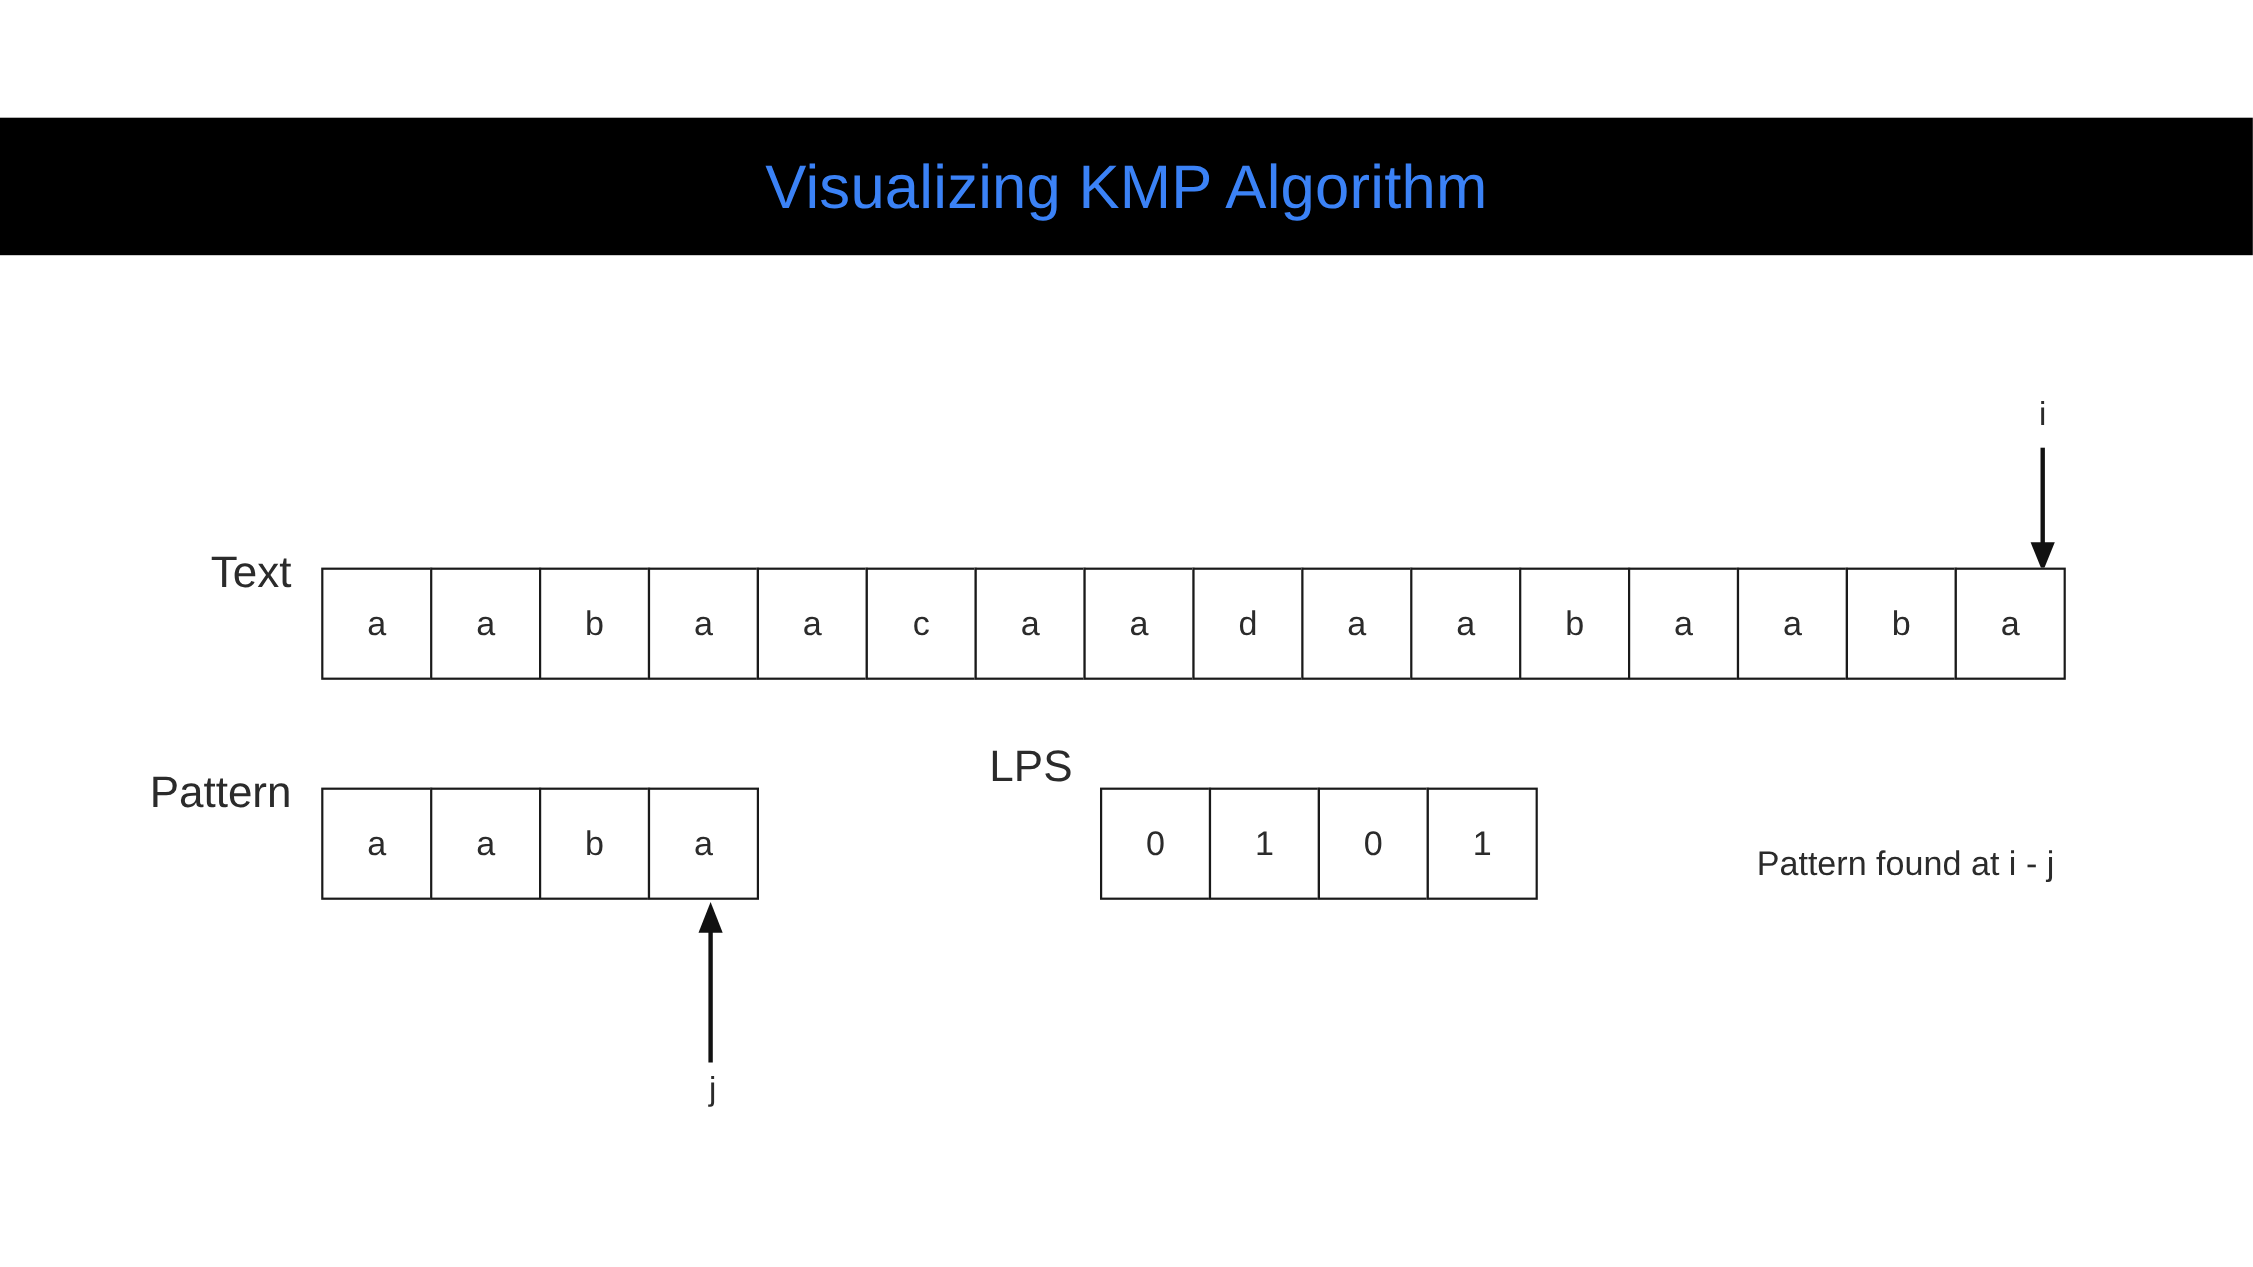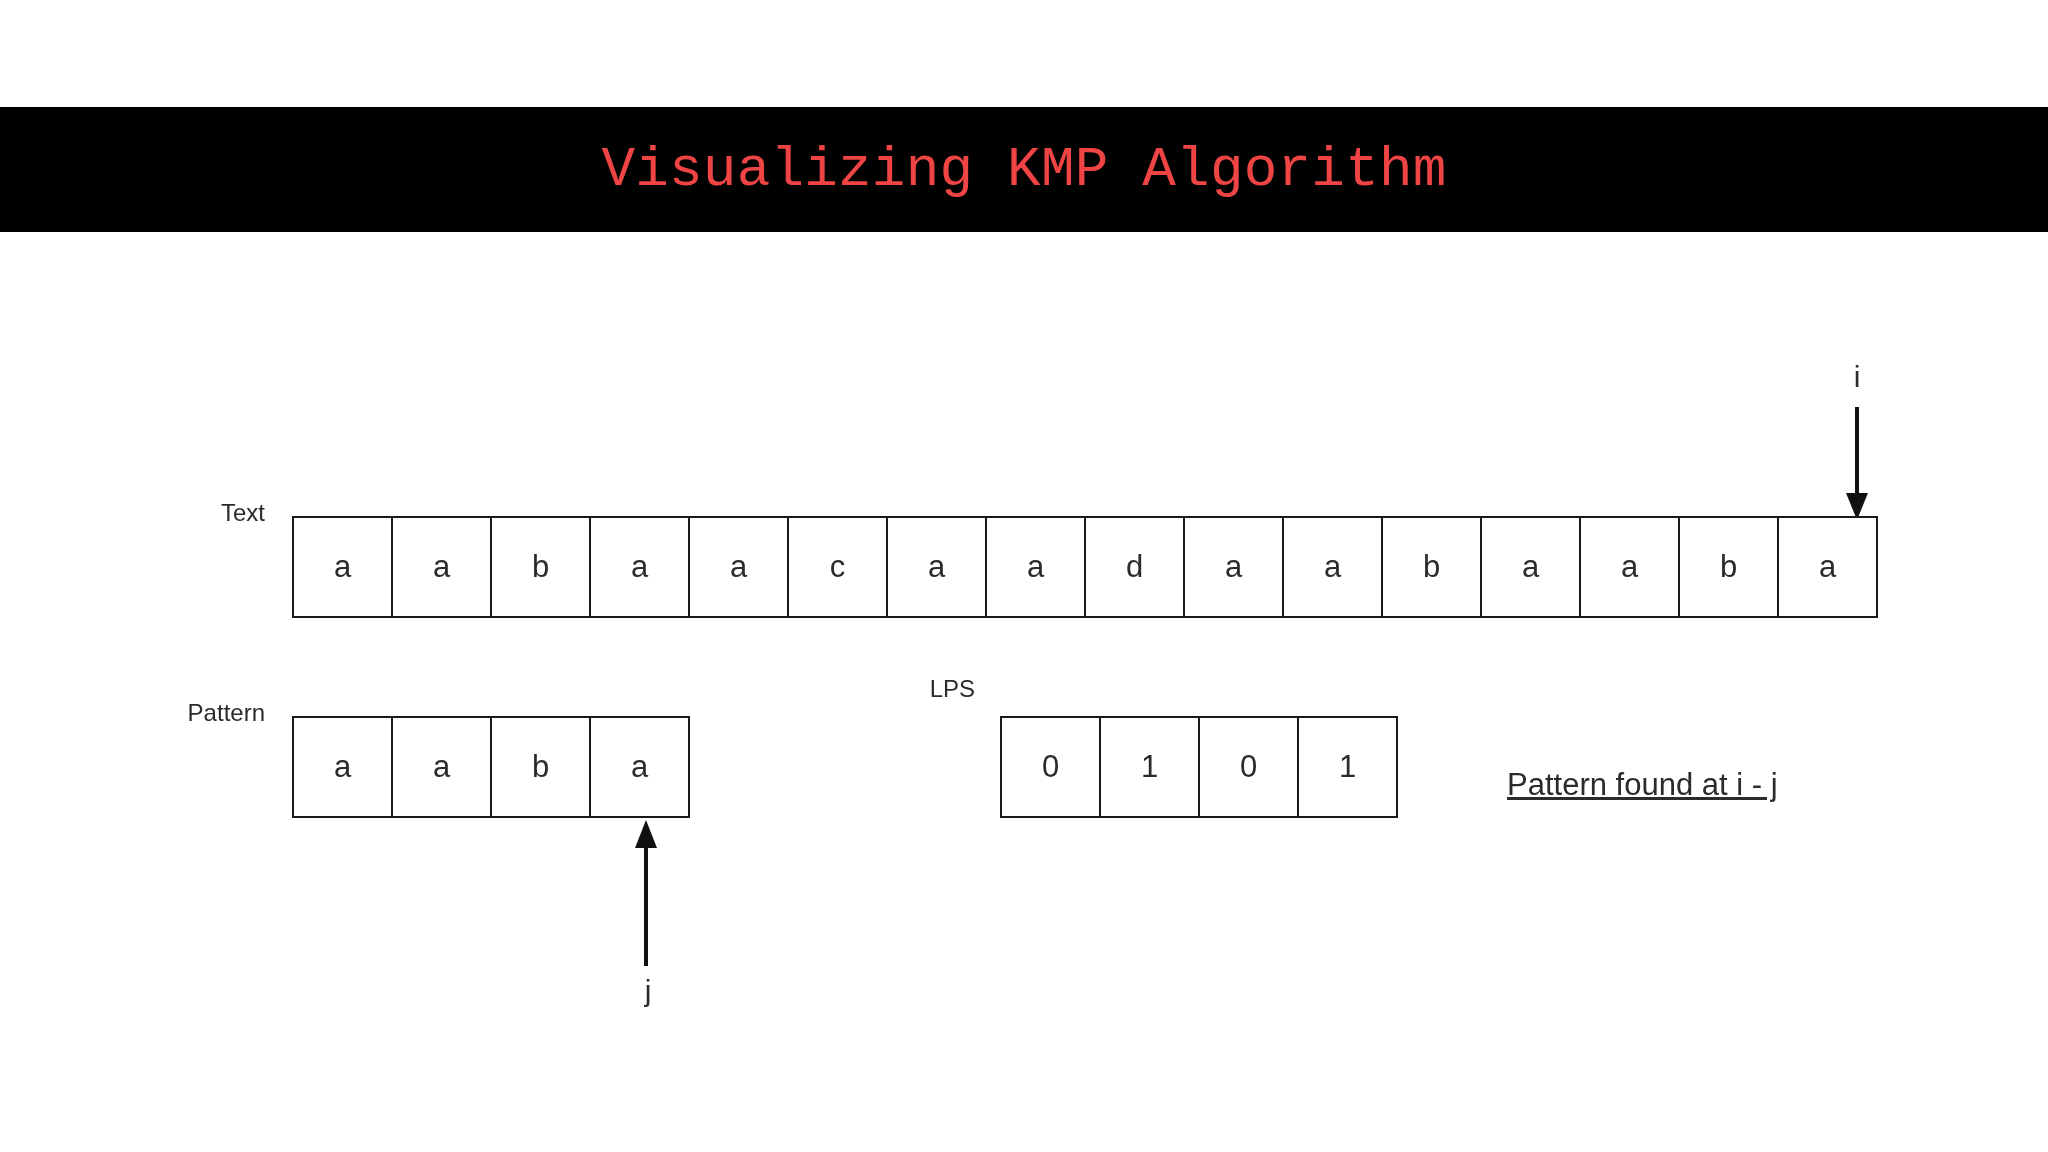--- a/index.html
+++ b/index.html
@@ -21,40 +21,40 @@
     left: 0;
     top: 107px;
     width: 2048px;
     height: 125px;
     background: #000000;
     display: flex;
     align-items: center;
     justify-content: center;
   }
   #title-text {
-    color: #ef4444;
+    color: #3b82f6;
     font-size: 56px;
     font-weight: 400;
     letter-spacing: 0.2px;
-    font-family: Liberation Mono, monospace;
+    font-family: Liberation Sans, sans-serif;
     white-space: nowrap;
   }
 
   
   #diagram {
     position: absolute;
     left: 0;
     top: 232px;
     width: 2048px;
     height: 920px;
   }
 
   .row-label {
     position: absolute;
-    font-size: 24px;
+    font-size: 40px;
     color: #2b2b2b;
     font-family: "Liberation Sans", sans-serif;
     white-space: nowrap;
     text-align: right;
   }
 
   .cell-strip {
     position: absolute;
     display: flex;
     height: 102px;
@@ -153,15 +153,15 @@
 
   <div class="row-label" style="left:865px; top:443px; width:110px;">LPS</div>
 
   <div class="cell-strip" id="lps-strip" style="left:1000px; top:484px;">
       <div class="cell">0</div>
       <div class="cell">1</div>
       <div class="cell">0</div>
       <div class="cell">1</div>
     </div>
 
-  <div id="found-note" style="left:1507px; top:535px;text-decoration:underline;">Pattern found at i - j</div>
+  <div id="found-note" style="left:1597px; top:535px;">Pattern found at i - j</div>
 
 </div>
 
 </body></html>

